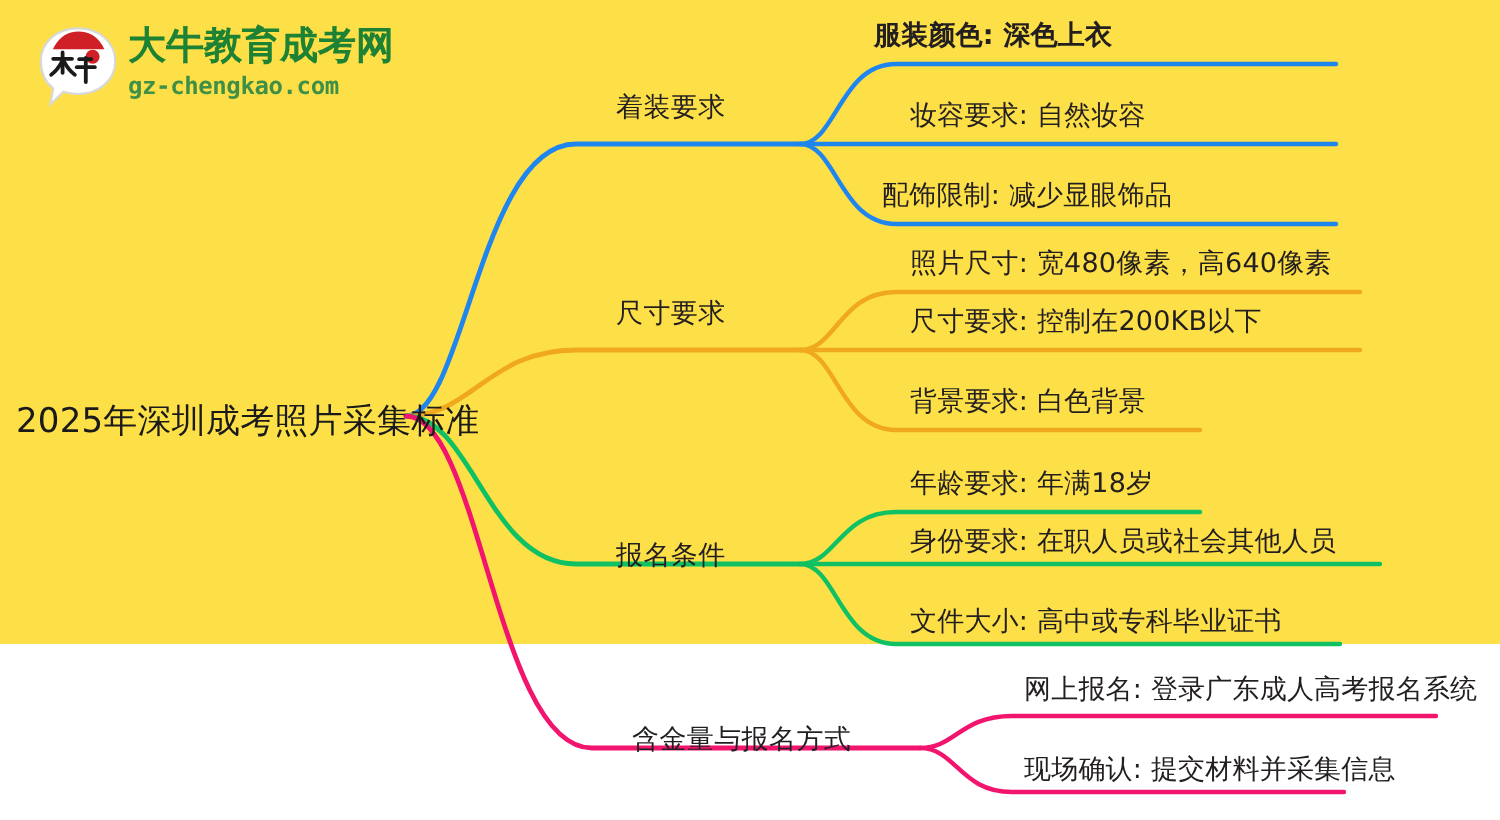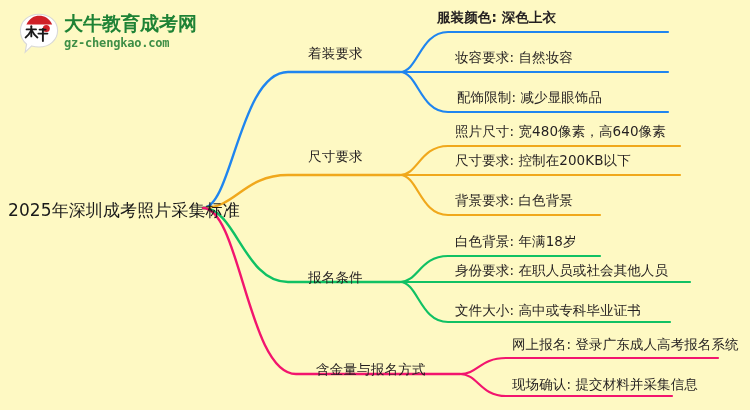--- a/index.html
+++ b/index.html
@@ -13,22 +13,22 @@
     font-family: "Liberation Sans", "DejaVu Sans", sans-serif;
     width: 750px;
     height: 410px;
     overflow: hidden;
     position: relative;
   }
 
   #stage {
     position: relative;
     width: 750px;
-    height: 410px;
-    background: #fef9c3;
+    height: 322px;
+    background: #fde047;
   }
 
   
   #logo {
     position: absolute;
     left: 12px;
     top: 8px;
     width: 180px;
     height: 52px;
   }
@@ -163,29 +163,29 @@
       <path d="M460 374 C478 374 480 358 506 358 L718 358" fill="none" stroke="#f2156e" stroke-width="2.2" stroke-linecap="round"></path>
       <path d="M460 374 C478 374 480 396 506 396 L672 396" fill="none" stroke="#f2156e" stroke-width="2.2" stroke-linecap="round"></path>
     </g>
   </svg>
 
   <div class="node root-node" style="left:8px; top:199px;">2025年深圳成考照片采集标准</div>
 
   <div class="node branch-node" style="left:308px; top:45px;">着装要求</div>
   <div class="node leaf-node" style="left:437px; top:9px;font-weight:bold;">服装颜色: 深色上衣</div>
   <div class="node leaf-node" style="left:455px; top:49px;">妆容要求: 自然妆容</div>
-  <div class="node leaf-node" style="left:457px; top:89px;">配饰限制: 减少显眼饰品</div>
+  <div class="node leaf-node" style="left:441px; top:89px;">配饰限制: 减少显眼饰品</div>
 
   <div class="node branch-node" style="left:308px; top:148px;">尺寸要求</div>
   <div class="node leaf-node" style="left:455px; top:123px;">照片尺寸: 宽480像素，高640像素</div>
   <div class="node leaf-node" style="left:455px; top:152px;">尺寸要求: 控制在200KB以下</div>
   <div class="node leaf-node" style="left:455px; top:192px;">背景要求: 白色背景</div>
 
   <div class="node branch-node" style="left:308px; top:269px;">报名条件</div>
-  <div class="node leaf-node" style="left:455px; top:233px;">白色背景: 年满18岁</div>
+  <div class="node leaf-node" style="left:455px; top:233px;">年龄要求: 年满18岁</div>
   <div class="node leaf-node" style="left:455px; top:262px;">身份要求: 在职人员或社会其他人员</div>
   <div class="node leaf-node" style="left:455px; top:302px;">文件大小: 高中或专科毕业证书</div>
 
   <div class="node branch-node" style="left:316px; top:361px;">含金量与报名方式</div>
   <div class="node leaf-node" style="left:512px; top:336px;">网上报名: 登录广东成人高考报名系统</div>
   <div class="node leaf-node" style="left:512px; top:376px;">现场确认: 提交材料并采集信息</div>
 
 </div>
 
 </body></html>

